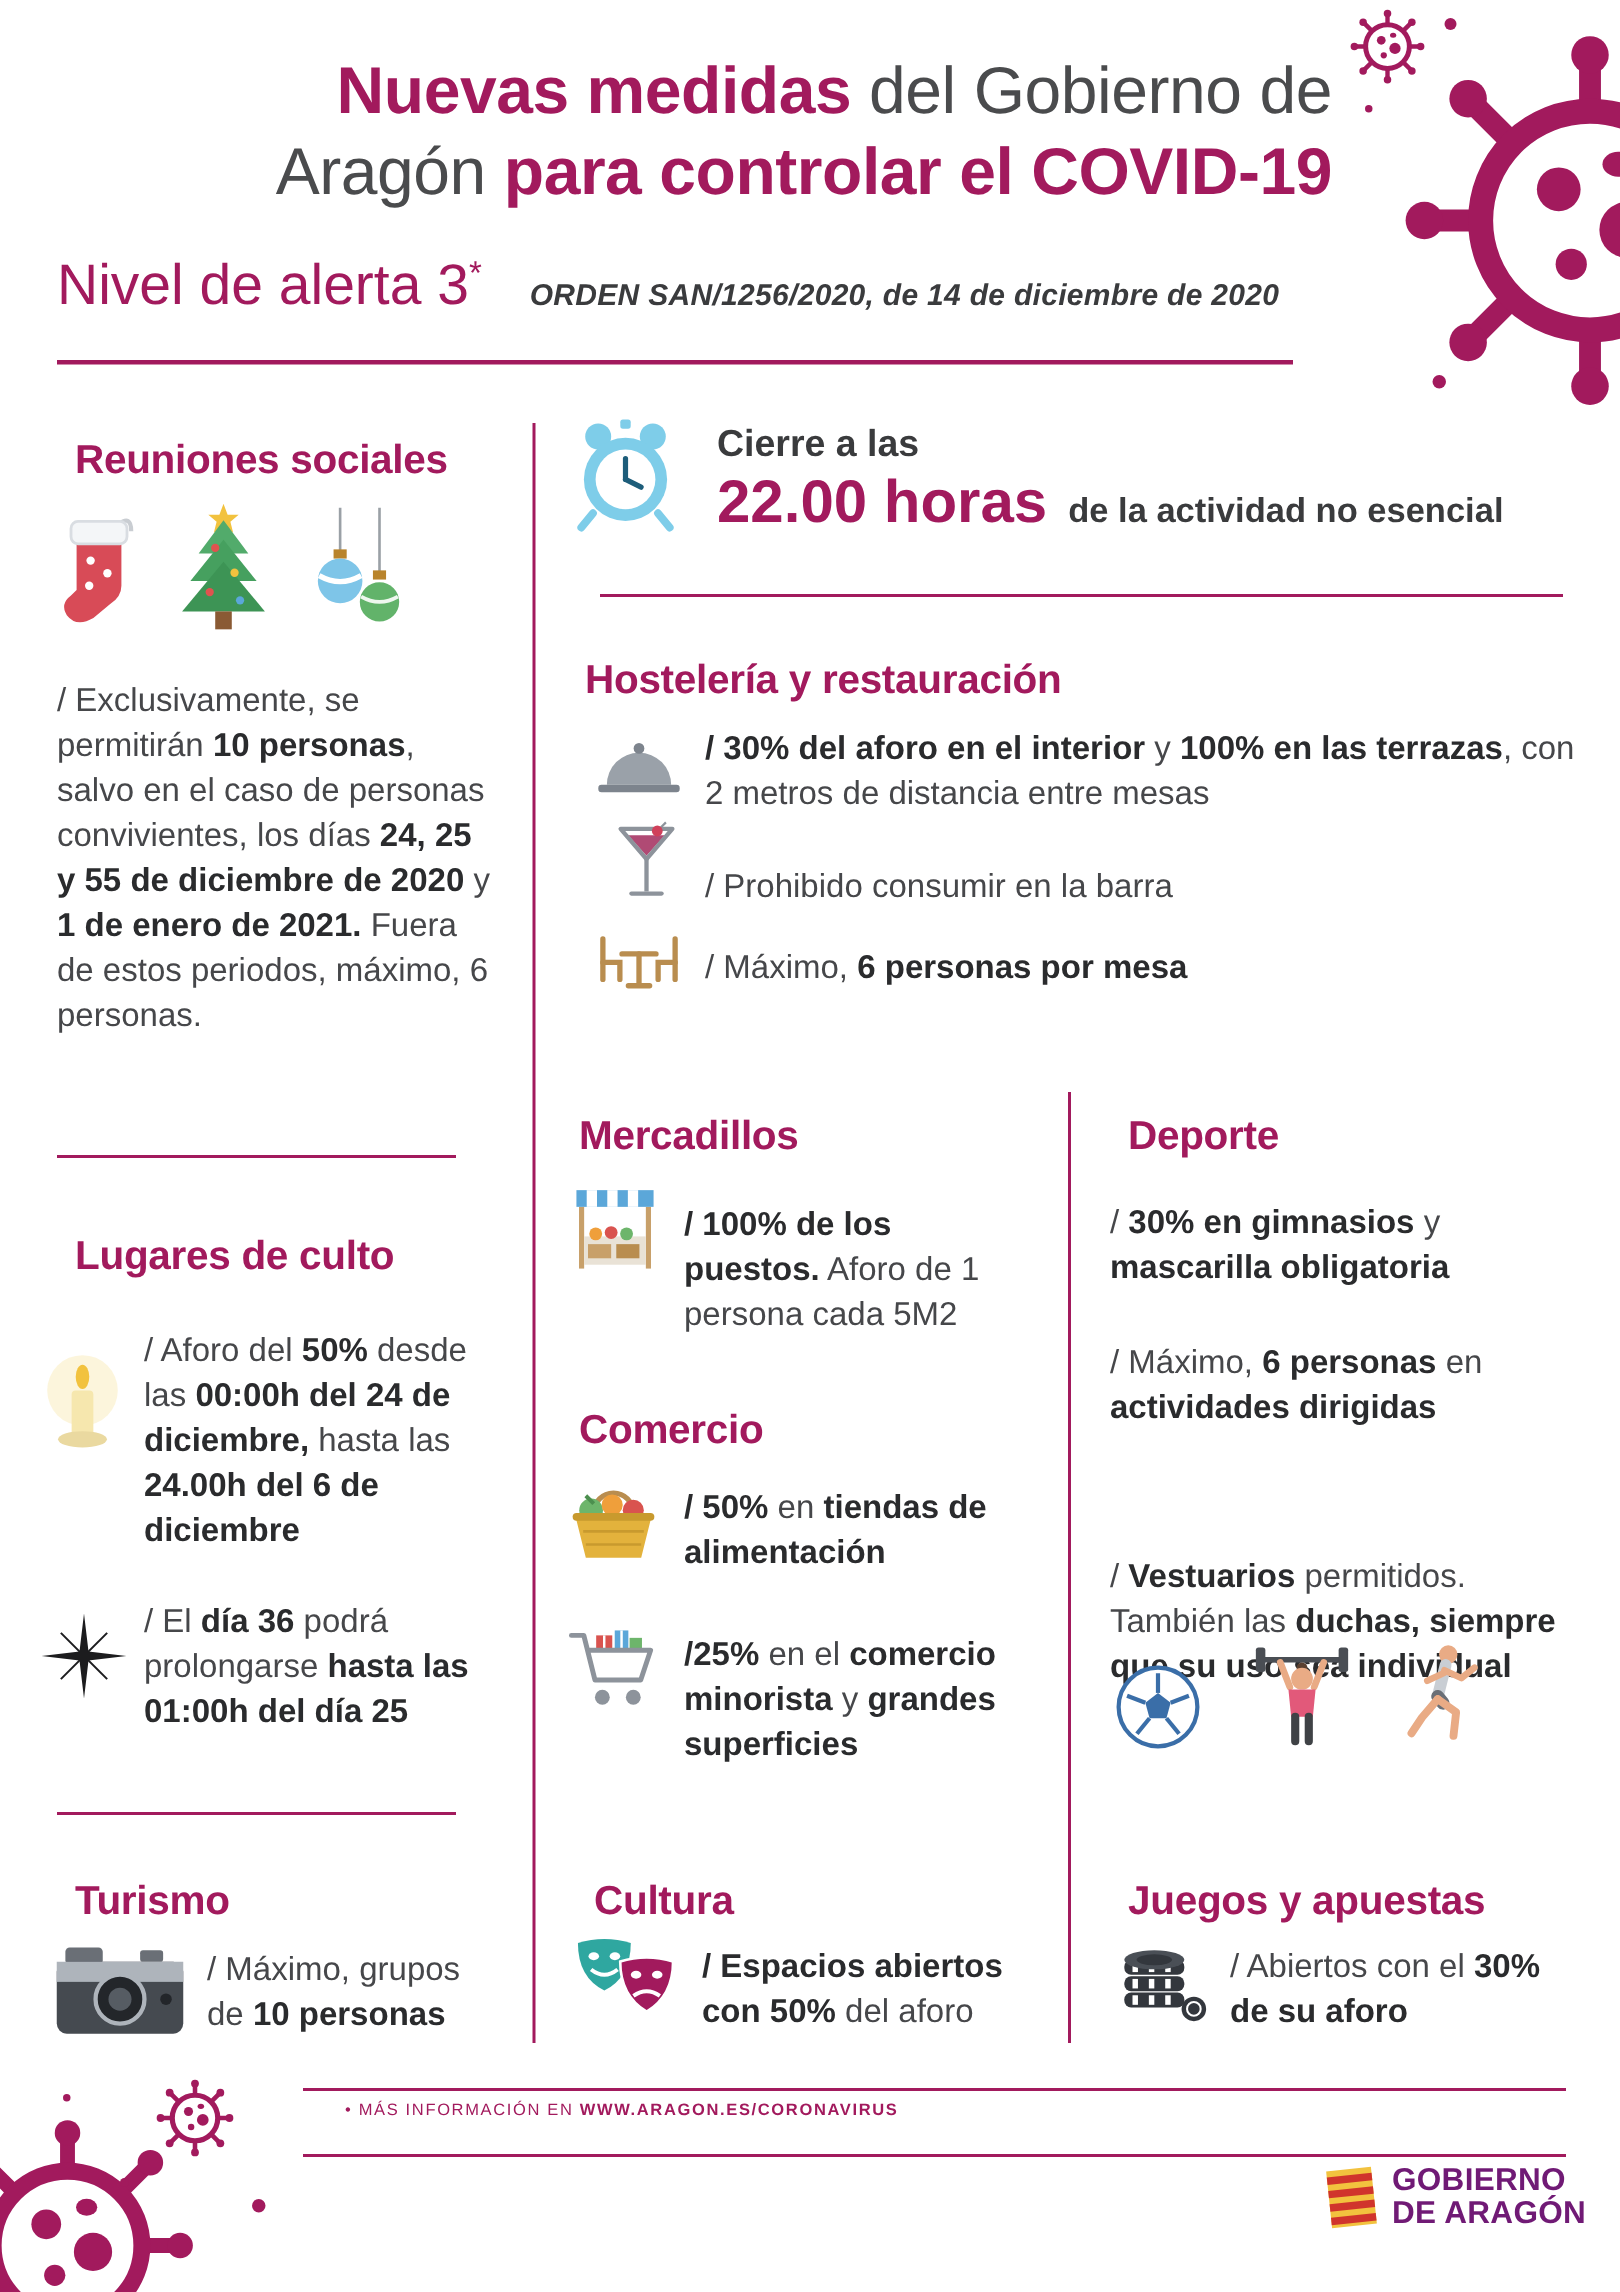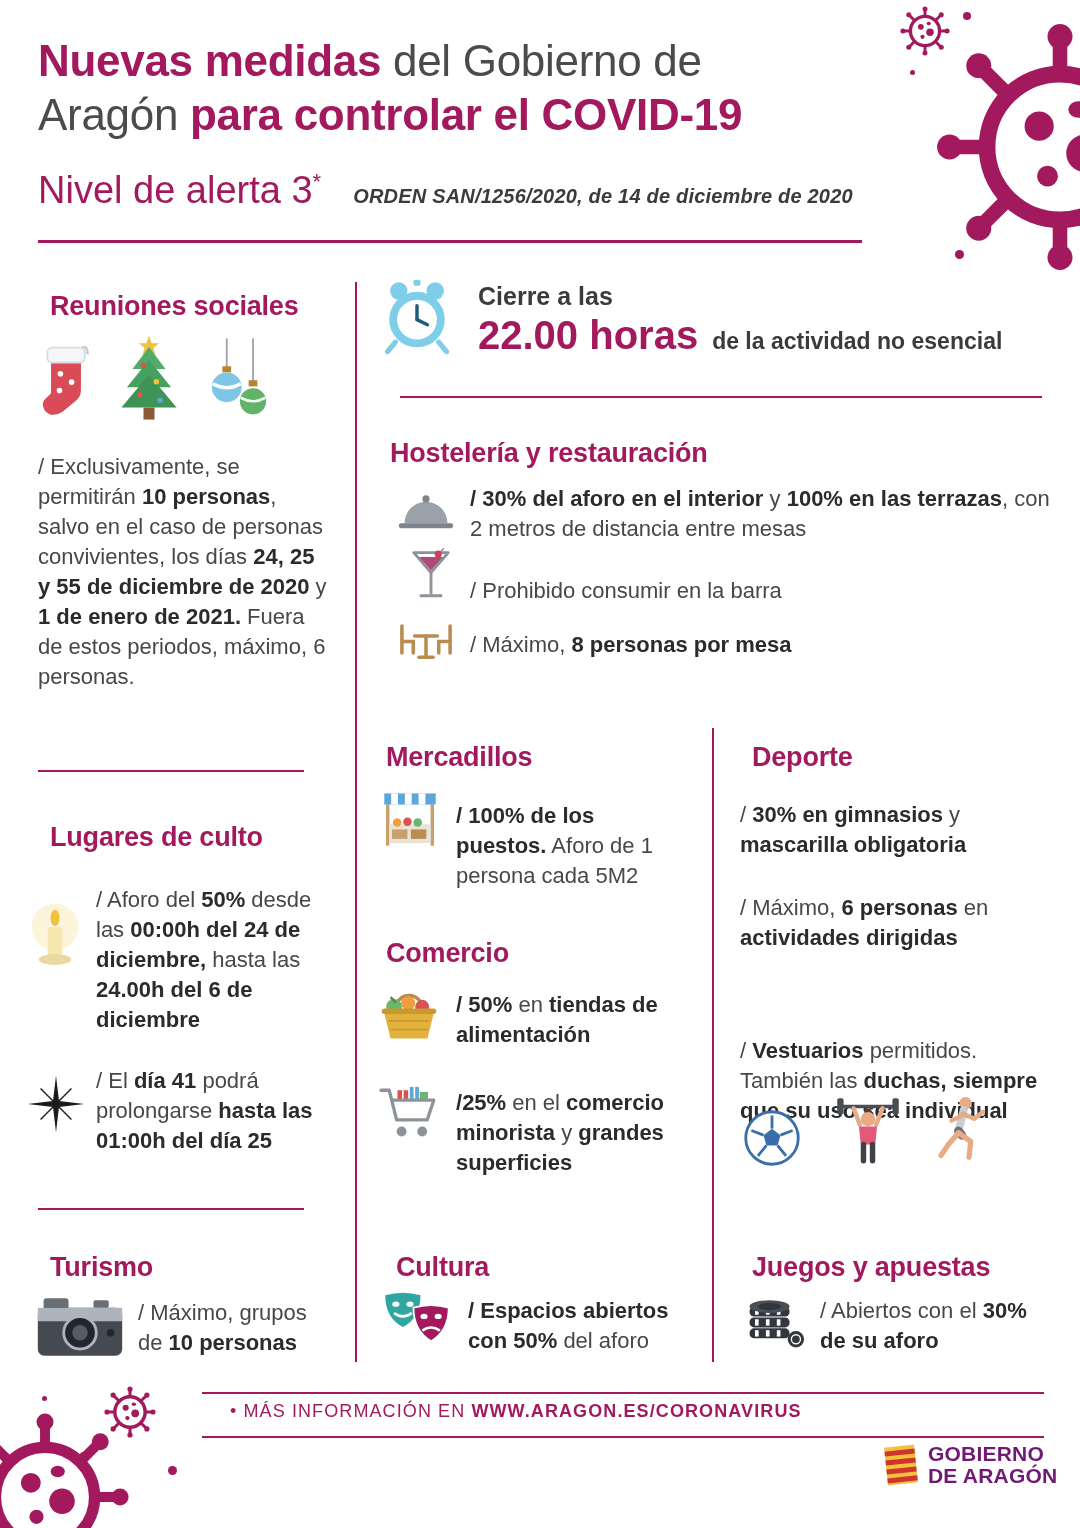--- a/index.html
+++ b/index.html
@@ -1,20 +1,20 @@
 <!DOCTYPE html>
 <html><head>
 <meta charset="utf-8">
 <style>
   html,body{margin:0;padding:0;background:#e9e9e9;}
   .page{position:relative;width:1080px;height:1528px;margin:0 auto;background:#ffffff;
         font-family:"Liberation Sans",sans-serif;overflow:hidden;}
   
   .header{position:absolute;left:38px;top:34px;width:850px;}
-  .title{margin:0;font-size:44px;line-height:1.22;letter-spacing:-0.3px;font-weight:700;}
+  .title{margin:0;font-size:44px;line-height:1.22;letter-spacing:-0.3px;font-weight:700;text-align:right;}
   .title .accent{color:#a21a5d;}
   .title .plain{color:#4a4b4d;font-weight:400;}
   .alert-row{display:flex;align-items:baseline;gap:32px;margin-top:28px;}
   .alert-level{font-size:38px;color:#a21a5d;}
   .alert-level sup{font-size:22px;}
   .order-ref{font-size:20px;font-style:italic;font-weight:700;color:#3a3b3d;letter-spacing:.2px;}
   
   .rule{position:absolute;height:2px;background:#a21a5d;}
   .vrule{position:absolute;width:2px;background:#a21a5d;}
   .sec-h{position:absolute;margin:12px;font-size:27px;font-weight:700;color:#a21a5d;letter-spacing:-0.2px;}
@@ -28,21 +28,21 @@
   .closure-intro{font-size:25px;font-weight:700;color:#3a3b3d;}
   .closure-line2{display:flex;align-items:baseline;gap:14px;margin-top:2px;}
   .closure-time{font-size:40px;font-weight:700;color:#a21a5d;}
   .closure-rest{font-size:23px;font-weight:700;color:#3a3b3d;}
   
   .xmas-row{position:absolute;left:38px;top:334px;display:flex;align-items:flex-end;gap:18px;}
   .xmas-row .icon{position:static;}
   .sport-row{position:absolute;left:742px;top:1092px;display:flex;align-items:flex-end;gap:28px;}
   .sport-row .icon{position:static;}
   
-  .footer-info{position:absolute;left:230px;top:1401px;font-size:18px;letter-spacing:1.1px;color:#a21a5d;}
+  .footer-info{position:absolute;left:230px;top:1401px;font-size:11px;letter-spacing:1.1px;color:#a21a5d;}
   .footer-info b{font-weight:700;}
   .logo{position:absolute;left:884px;top:1442px;display:flex;align-items:center;gap:10px;}
   .logo .icon{position:static;}
   .logo-text{font-size:21px;font-weight:700;color:#701a75;line-height:1.04;letter-spacing:.2px;}
 </style>
 </head>
 <body>
 
 <div class="page">
 
@@ -324,21 +324,21 @@
       <svg viewBox="0 0 64 84">
         <use href="#ic-candle"></use>
       </svg>
     </span>
   <p class="txt" style="left:96px;top:885px;width:238px"><span>/ Aforo del </span><b>50%</b><span> desde las </span><b>00:00h del 24 de diciembre,</b><span> hasta las </span><b>24.00h del 6 de diciembre</b></p>
   <span class="icon" style="left:26px;top:1074px;width:60px;height:60px">
       <svg viewBox="0 0 70 70">
         <use href="#ic-star"></use>
       </svg>
     </span>
-  <p class="txt" style="left:96px;top:1066px;width:235px"><span>/ El </span><b>día 41</b><span> podrá prolongarse </span><b>hasta las 01:00h del día 25</b></p>
+  <p class="txt" style="left:96px;top:1066px;width:235px"><span>/ El </span><b>día 36</b><span> podrá prolongarse </span><b>hasta las 01:00h del día 25</b></p>
 
   <div class="rule" style="left:38px;top:1208px;width:266px"></div>
   <h2 class="sec-h" style="left:38px;top:1240px">Turismo</h2>
   <span class="icon" style="left:34px;top:1292px;width:92px;height:70px">
       <svg viewBox="0 0 96 72">
         <use href="#ic-camera"></use>
       </svg>
     </span>
   <p class="txt" style="left:138px;top:1298px;width:195px"><span>/ Máximo, grupos de </span><b>10 personas</b></p>
 
@@ -370,21 +370,21 @@
       <svg viewBox="0 0 64 84">
         <use href="#ic-cocktail"></use>
       </svg>
     </span>
   <p class="txt" style="left:470px;top:576px;width:520px"><span>/ Prohibido consumir en la barra</span></p>
   <span class="icon" style="left:392px;top:620px;width:68px;height:46px">
       <svg viewBox="0 0 96 64">
         <use href="#ic-table"></use>
       </svg>
     </span>
-  <p class="txt" style="left:470px;top:630px;width:520px"><span>/ Máximo, </span><b>8 personas por mesa</b></p>
+  <p class="txt" style="left:470px;top:630px;width:520px"><span>/ Máximo, </span><b>6 personas por mesa</b></p>
 
   <h2 class="sec-h" style="left:374px;top:730px">Mercadillos</h2>
   <span class="icon" style="left:380px;top:788px;width:60px;height:64px">
       <svg viewBox="0 0 70 74">
         <use href="#ic-stall"></use>
       </svg>
     </span>
   <p class="txt" style="left:456px;top:801px;width:232px"><b>/ </b><b>100% de los puestos.</b><span> Aforo de 1 persona cada 5M2</span></p>
 
   <h2 class="sec-h" style="left:374px;top:926px">Comercio</h2>

